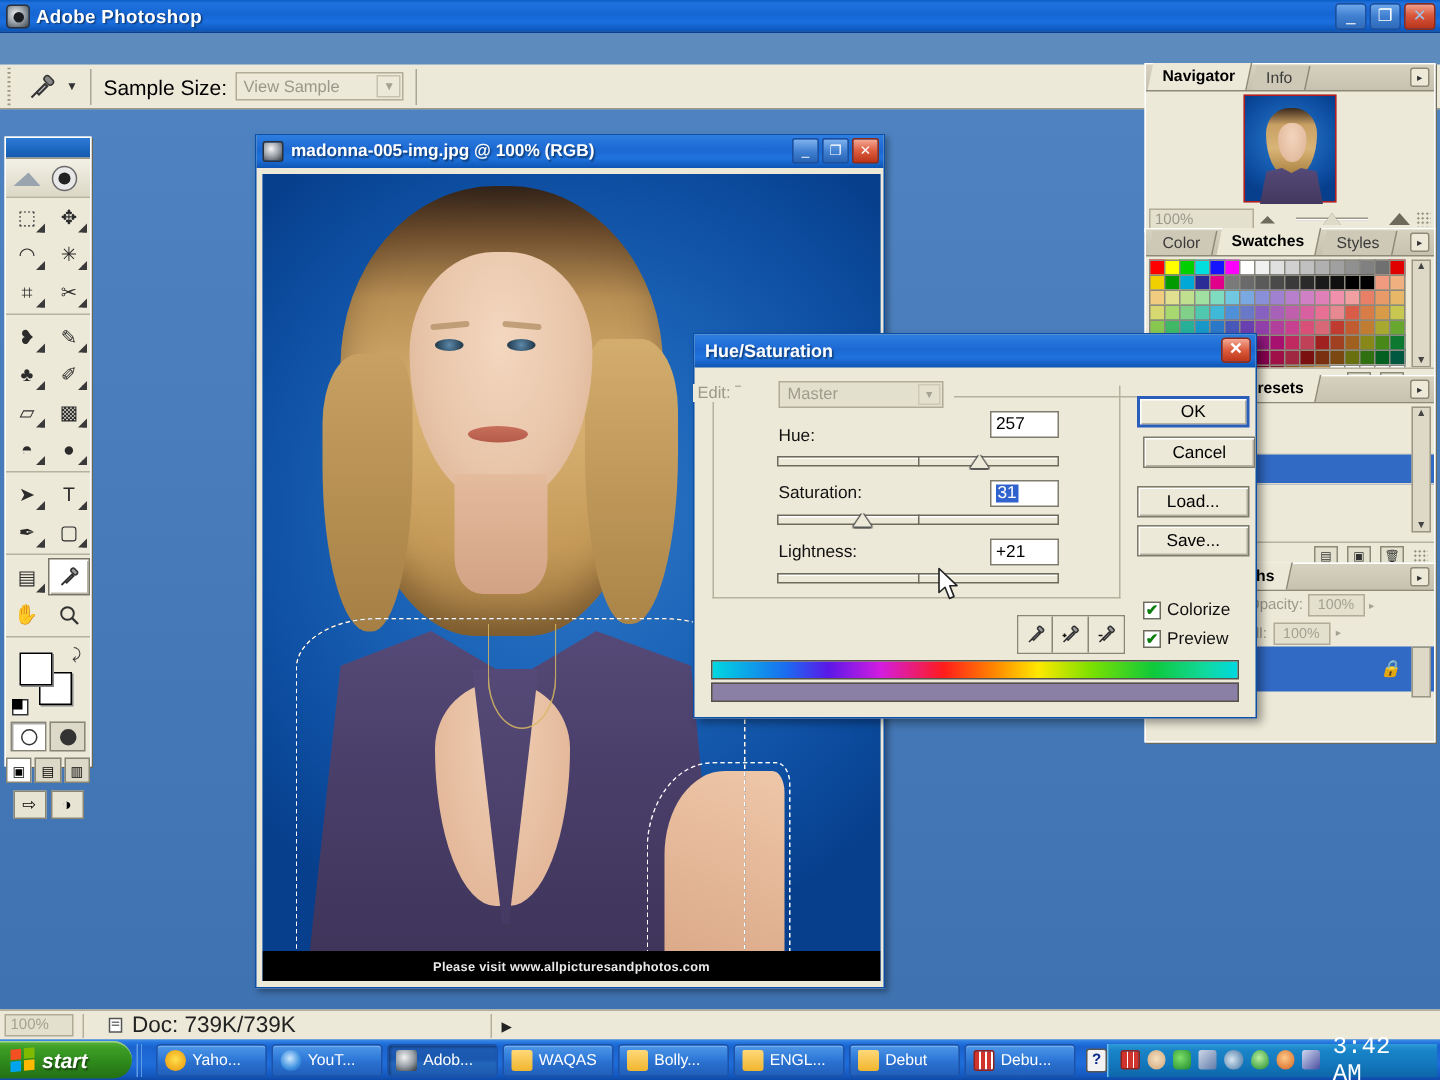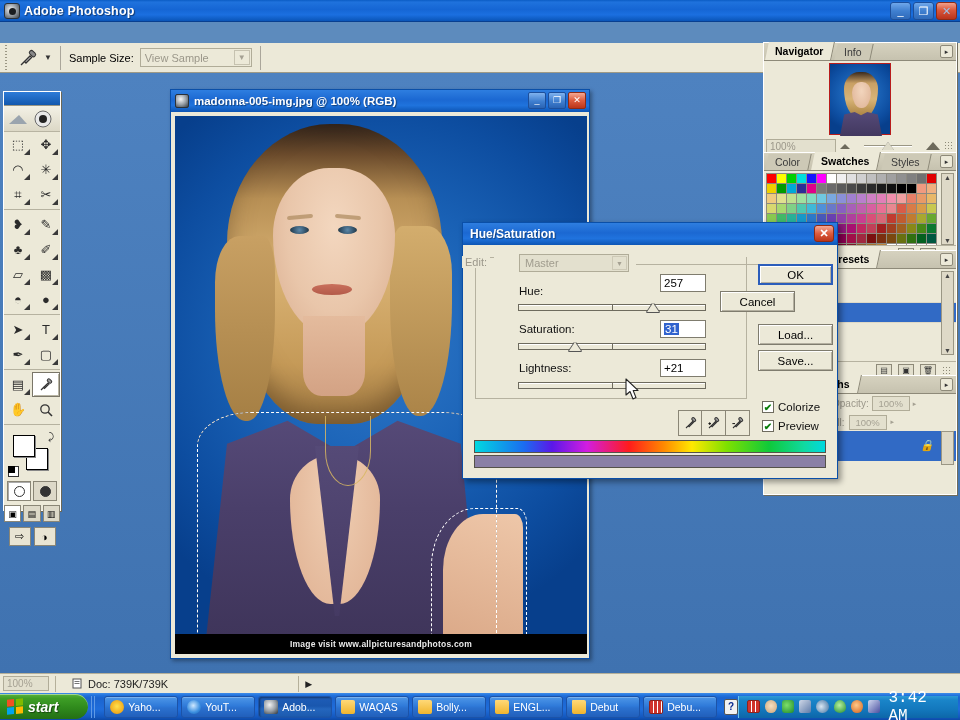--- a/index.html
+++ b/index.html
@@ -61,21 +61,21 @@
     background: #ece9d8; border-bottom: 1px solid #9e9a86;
     display: flex; align-items: center;
   }
   .grip { width: 9px; height: 26px; margin-left: 2px;
     background-image: repeating-linear-gradient(180deg,#9b9784 0 1px,transparent 1px 3px);
     background-size: 2px 3px; background-repeat: repeat-y; background-position: 3px 3px;}
   .opt-tool-icon {
     width: 26px; height: 24px; margin-left: 4px; position: relative;
   }
   .opt-sep { width:1px; height: 24px; background:#aaa69a; margin: 0 8px; }
-  .opt-label { font-size: 11px; color:#000; margin-right: 6px; }
+  .opt-label { font-size: 14px; color:#000; margin-right: 6px; }
   .opt-combo {
     width: 112px; height: 19px; background: #ece9d8;
     border: 1px solid #b0ac98; display:flex; align-items:center;
     color: #9b978a; font-size: 11px; padding-left: 4px; position: relative;
   }
   .opt-combo .arrow {
     position:absolute; right:1px; top:1px; width:16px; height:15px;
     background:#ece9d8; border:1px solid #c6c2b0;
     display:flex; align-items:center; justify-content:center;
     color:#a5a193; font-size:8px;
@@ -492,21 +492,21 @@
   .tray-ico { width:13px;height:13px;border-radius:2px; }
   .tray-time { color:#fff; font-size:16px; margin-left:3px;font-family:Liberation Mono, monospace; }
 
   .status-strip {
     position:absolute; left:0; bottom:27px; width:960px; height:20px;
     background:#ece9d8; border-top:1px solid #b5b09a; display:flex; align-items:center;
   }
   .st-zoom { width:46px;height:15px; margin-left:3px; background:#e3e0ce;
     border:1px solid #b0ac98; font-size:10px; color:#a5a193;
     display:flex;align-items:center;padding-left:3px; }
-  .st-doc { margin-left:10px; font-size:11px; color:#222; display:flex;align-items:center;gap:5px;}
+  .st-doc { margin-left:10px; font-size:15px; color:#222; display:flex;align-items:center;gap:5px;}
   .st-arrow { margin-left:14px; font-size:9px; color:#222; }
   .st-sep { width:1px;height:16px;background:#b5b09a; margin:0 6px; }
 </style>
 </head>
 <body>
 
 <div id="app">
 
   <div class="ps-titlebar">
     <div class="tb-icon"></div>
@@ -634,21 +634,21 @@
       <div class="eye r"></div>
       <div class="lips"></div>
       <div class="neck"></div>
       <div class="dress"></div>
       <div class="chest"></div>
       <div class="vee"></div>
       <div class="arm-r"></div>
       <div class="necklace"></div>
       <div class="selection"></div>
       <div class="selection2"></div>
-      <div class="watermark-bar">Image visit www.allpicturesandphotos.com</div>
+      <div class="watermark-bar">Please visit www.allpicturesandphotos.com</div>
     </div>
   </div>
 
   <div class="palette" id="navigator">
     <div class="pal-tabs">
       <div class="pal-tab active">
           <span>Navigator</span>
         </div>
       <div class="pal-tab">
           <span>Info</span>
@@ -940,21 +940,21 @@
   <div class="sl-track" style="left:518px; top:382px; width:188px;"></div>
   <div class="sl-mid" style="left:612px; top:382px;"></div>
 
   <div style="position:absolute; left:625px; top:378px; z-index:60;">
     <svg width="18" height="24" viewBox="0 0 18 24">
       <path d="M1 1 L1 17 L5 13.5 L8 21 L11 19.6 L8.2 12.5 L13 12.4 Z" fill="#fff" stroke="#222" stroke-width="1.1" stroke-linejoin="round"></path>
     </svg>
   </div>
 
   <div class="dlg-btn default" style="left:758px; top:264px;">OK</div>
-  <div class="dlg-btn" style="left:720px; top:291px;">Cancel</div>
+  <div class="dlg-btn" style="left:762px; top:291px;">Cancel</div>
   <div class="dlg-btn" style="left:758px; top:324px;text-align:center;">Load...</div>
   <div class="dlg-btn" style="left:758px; top:350px;">Save...</div>
 
   <div class="eyedropper-grp">
     <div class="ed-btn">
       <svg width="15" height="15" viewBox="0 0 15 15">
           <path d="M3 12 L5.6 9.4 M5.2 9.8 L9.5 5.5 L10.4 6.4 L6.1 10.7 Z" stroke="#333" stroke-width="1.1" fill="#ddd"></path>
           <rect x="8.5" y="2.2" width="4.4" height="2.7" rx="1.3" transform="rotate(45 10.7 3.6)" fill="#9a9a9a" stroke="#333"></rect>
         </svg>
     </div>

